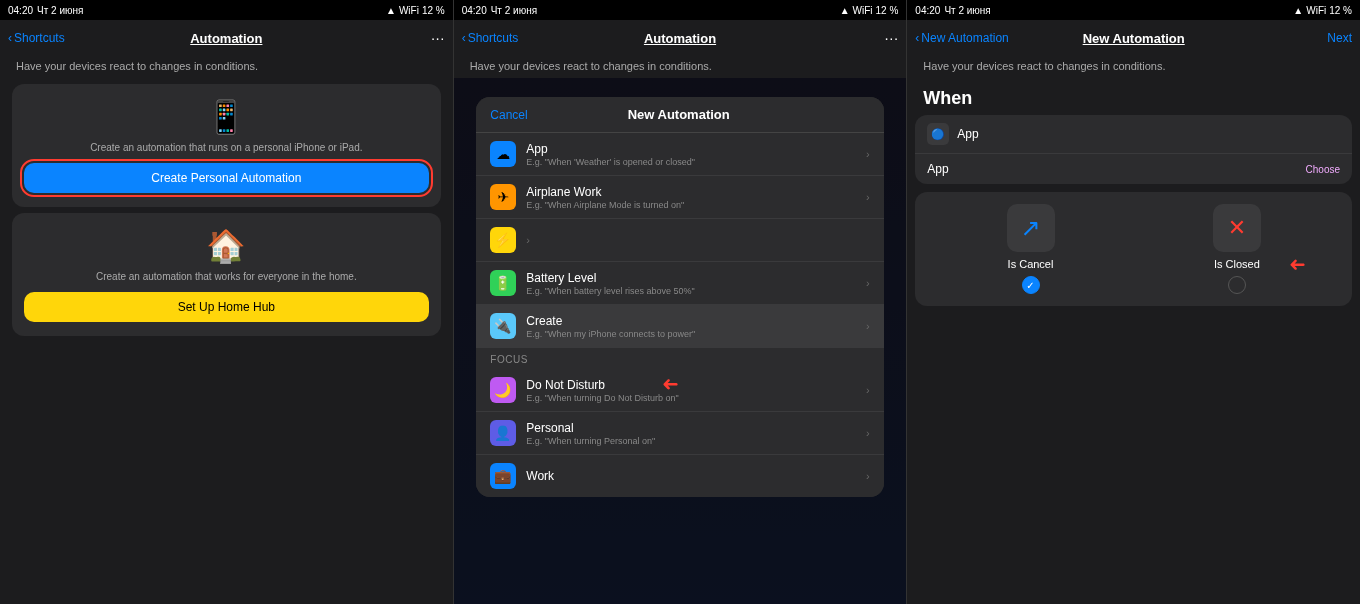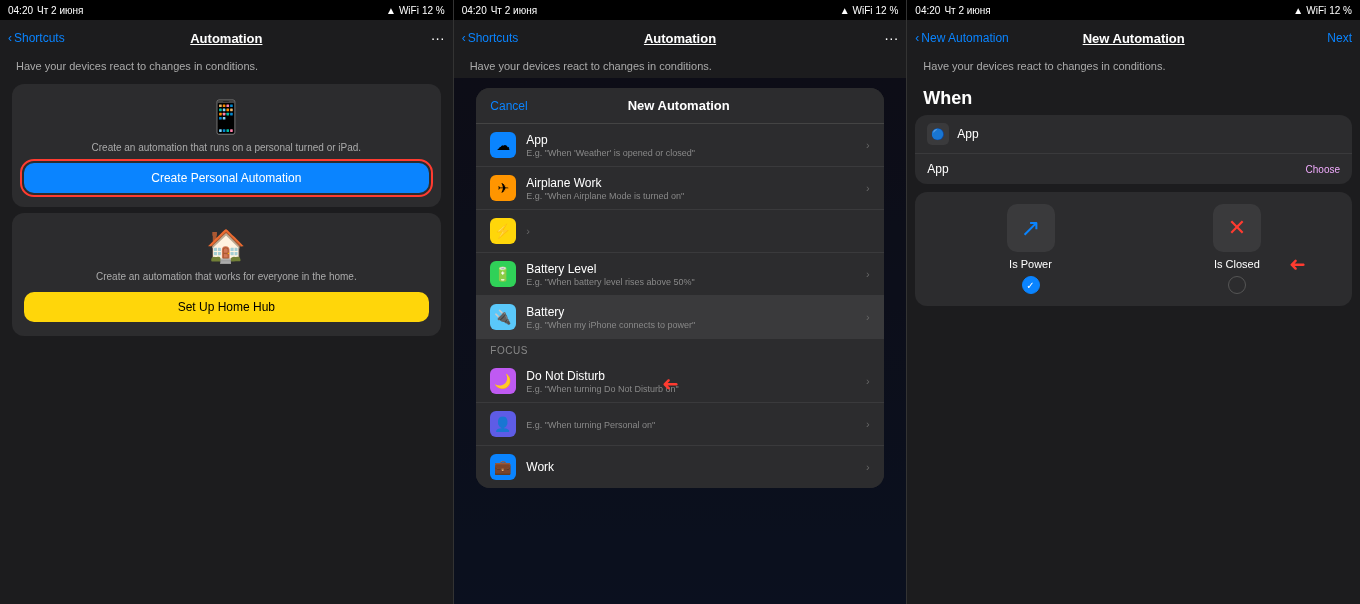--- a/index.html
+++ b/index.html
@@ -142,21 +142,21 @@
     }
 
     
     .modal-overlay {
       position: absolute;
       inset: 0;
       background: rgba(0,0,0,0.5);
       display: flex;
       align-items: flex-start;
       justify-content: center;
-      padding-top: 10px;
+      padding-top: 19px;
     }
     .modal {
       background: #2c2c2e;
       border-radius: 14px;
       width: 90%;
       overflow: hidden;
     }
     .modal-header {
       background: #2c2c2e;
       padding: 10px 14px;
@@ -350,21 +350,21 @@
       <span>Shortcuts</span>
     </span>
     <span class="nav-title">Automation</span>
     <span class="nav-more">···</span>
   </div>
   <div class="panel-subtitle">Have your devices react to changes in conditions.</div>
   <div class="panel-content">
 
     <div class="automation-card">
       <div class="automation-card-icon">📱</div>
-      <div class="automation-card-desc">Create an automation that runs on a personal turned or iPad.</div>
+      <div class="automation-card-desc">Create an automation that runs on a personal iPhone or iPad.</div>
       <button class="btn-blue">Create Personal Automation</button>
     </div>
 
     <div class="automation-card">
       <div class="automation-card-icon">🏠</div>
       <div class="automation-card-desc">Create an automation that works for everyone in the home.</div>
       <button class="btn-yellow">Set Up Home Hub</button>
     </div>
   </div>
 </div>
@@ -425,37 +425,38 @@
           <div class="item-icon item-icon-green">🔋</div>
           <div class="item-text">
             <div class="item-name">Battery Level</div>
             <div class="item-desc">E.g. "When battery level rises above 50%"</div>
           </div>
           <span class="item-chevron">›</span>
         </div>
         <div class="modal-list-item highlight-item">
           <div class="item-icon item-icon-teal">🔌</div>
           <div class="item-text">
-            <div class="item-name">Battery</div>
+            <div class="item-name">Create</div>
             <div class="item-desc">E.g. "When my iPhone connects to power"</div>
           </div>
           <span class="item-chevron">›</span>
         </div>
         <div class="section-label">FOCUS</div>
         <div class="modal-list-item">
           <div class="item-icon item-icon-purple">🌙</div>
           <div class="item-text">
             <div class="item-name">Do Not Disturb</div>
             <div class="item-desc">E.g. "When turning Do Not Disturb on"</div>
           </div>
           <span class="item-chevron">›</span>
         </div>
         <div class="modal-list-item">
           <div class="item-icon item-icon-indigo">👤</div>
           <div class="item-text">
+            <div class="item-name">Personal</div>
             <div class="item-desc">E.g. "When turning Personal on"</div>
           </div>
           <span class="item-chevron">›</span>
         </div>
         <div class="modal-list-item">
           <div class="item-icon item-icon-blue">💼</div>
           <div class="item-text">
             <div class="item-name">Work</div>
           </div>
           <span class="item-chevron">›</span>
@@ -500,21 +501,21 @@
         </div>
         <div class="when-row">
           <span class="when-row-label">App</span>
           <span class="when-row-value">Choose</span>
         </div>
       </div>
 
       <div class="picker-card">
         <div class="picker-option">
           <div class="picker-icon-box" style="color:#0a84ff; font-size:24px;">↗</div>
-          <div class="picker-label">Is Power</div>
+          <div class="picker-label">Is Cancel</div>
           <div class="picker-radio selected"></div>
         </div>
         <div class="picker-option">
           <div class="picker-icon-box" style="color:#ff3b30; font-size:22px;">✕</div>
           <div class="picker-label">Is Closed</div>
           <div class="picker-radio"></div>
         </div>
       </div>
     </div>
 

